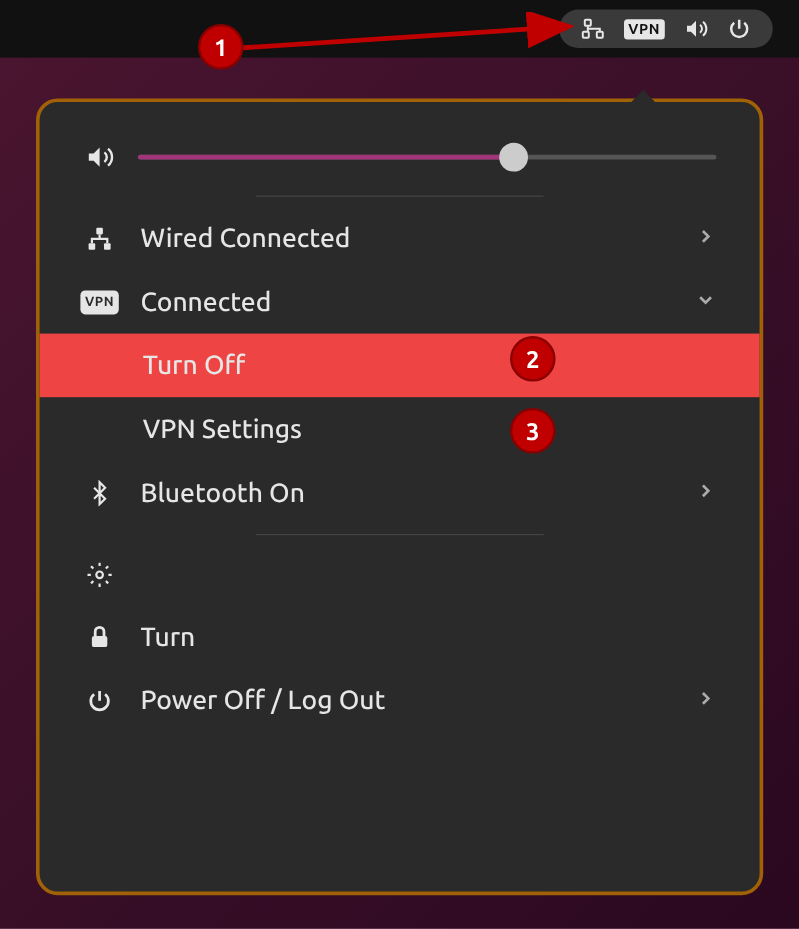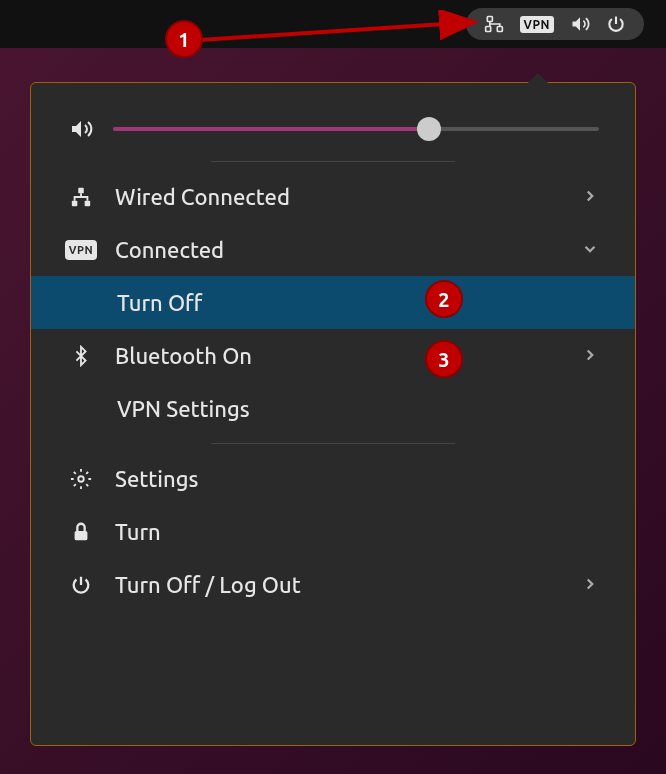--- a/index.html
+++ b/index.html
@@ -40,22 +40,22 @@
       border-radius: 3px;
       letter-spacing: 0.5px;
     }
     .popup {
       position: absolute;
       top: 82px;
       left: 30px;
       right: 30px;
       bottom: 28px;
       background: #2a2a2a;
-      border: 1px solid #a16207;
-      border-radius: 6px;
+      border: 3px solid #a16207;
+      border-radius: 18px;
       padding: 12px 0 18px 0;
       color: #e6e6e6;
     }
     .popup::before {
       content: "";
       position: absolute;
       top: -10px;
       right: 85px;
       width: 0; height: 0;
       border-left: 12px solid transparent;
@@ -99,21 +99,21 @@
     .menu-item {
       display: flex;
       align-items: center;
       padding: 14px 36px;
       gap: 20px;
       font-size: 22px;
       font-weight: 500;
       cursor: pointer;
       position: relative;
     }
-    .menu-item.highlighted { background: #0c4a6e; }
+    .menu-item.highlighted { background: #ef4444; }
     .menu-item .spacer { flex: 1; }
     .menu-icon {
       width: 28px;
       display: flex;
       justify-content: center;
       align-items: center;
     }
     .submenu-item {
       padding-left: 86px;
     }
@@ -223,69 +223,68 @@
       <svg width="18" height="18" viewBox="0 0 24 24" fill="none" stroke="currentColor" stroke-width="3">
           <path d="M6 9l6 6 6-6"></path>
         </svg>
     </span>
   </div>
 
   <div class="menu-item submenu-item highlighted">
     <span>Turn Off</span>
   </div>
 
+  <div class="menu-item submenu-item">
+    <span>VPN Settings</span>
+  </div>
+
   <div class="menu-item">
     <span class="menu-icon">
       <svg width="22" height="22" viewBox="0 0 24 24" fill="none" stroke="currentColor" stroke-width="2">
           <path d="M7 7l10 10-5 5V2l5 5L7 17"></path>
         </svg>
     </span>
     <span>Bluetooth On</span>
     <span class="spacer"></span>
     <span class="chevron">
       <svg width="18" height="18" viewBox="0 0 24 24" fill="none" stroke="currentColor" stroke-width="3">
           <path d="M9 6l6 6-6 6"></path>
         </svg>
     </span>
   </div>
 
-  <div class="menu-item submenu-item">
-    <span>VPN Settings</span>
-  </div>
-
   <div class="divider"></div>
 
   <div class="menu-item">
     <span class="menu-icon">
       <svg width="22" height="22" viewBox="0 0 24 24" fill="none" stroke="currentColor" stroke-width="2">
           <circle cx="12" cy="12" r="3"></circle>
           <path d="M12 1v3m0 16v3M4.2 4.2l2.1 2.1m11.4 11.4l2.1 2.1M1 12h3m16 0h3M4.2 19.8l2.1-2.1m11.4-11.4l2.1-2.1"></path>
         </svg>
     </span>
-    <span>Settings</span>
   </div>
 
   <div class="menu-item">
     <span class="menu-icon">
       <svg width="22" height="22" viewBox="0 0 24 24" fill="currentColor">
           <rect x="5" y="11" width="14" height="10" rx="2"></rect>
           <path fill="none" stroke="currentColor" stroke-width="2.5" d="M8 11V7a4 4 0 018 0v4"></path>
         </svg>
     </span>
     <span>Turn</span>
   </div>
 
   <div class="menu-item">
     <span class="menu-icon">
       <svg width="22" height="22" viewBox="0 0 24 24" fill="none" stroke="currentColor" stroke-width="2.5">
           <path d="M12 3v9"></path>
           <path d="M7 6a8 8 0 1010 0"></path>
         </svg>
     </span>
-    <span>Turn Off / Log Out</span>
+    <span>Power Off / Log Out</span>
     <span class="spacer"></span>
     <span class="chevron">
       <svg width="18" height="18" viewBox="0 0 24 24" fill="none" stroke="currentColor" stroke-width="3">
           <path d="M9 6l6 6-6 6"></path>
         </svg>
     </span>
   </div>
 
 </div>
 

